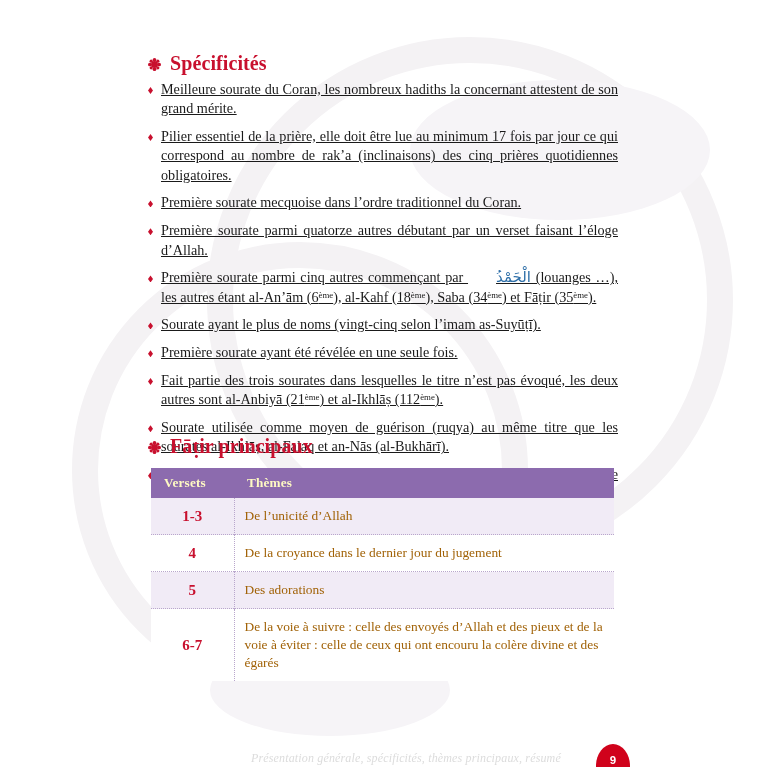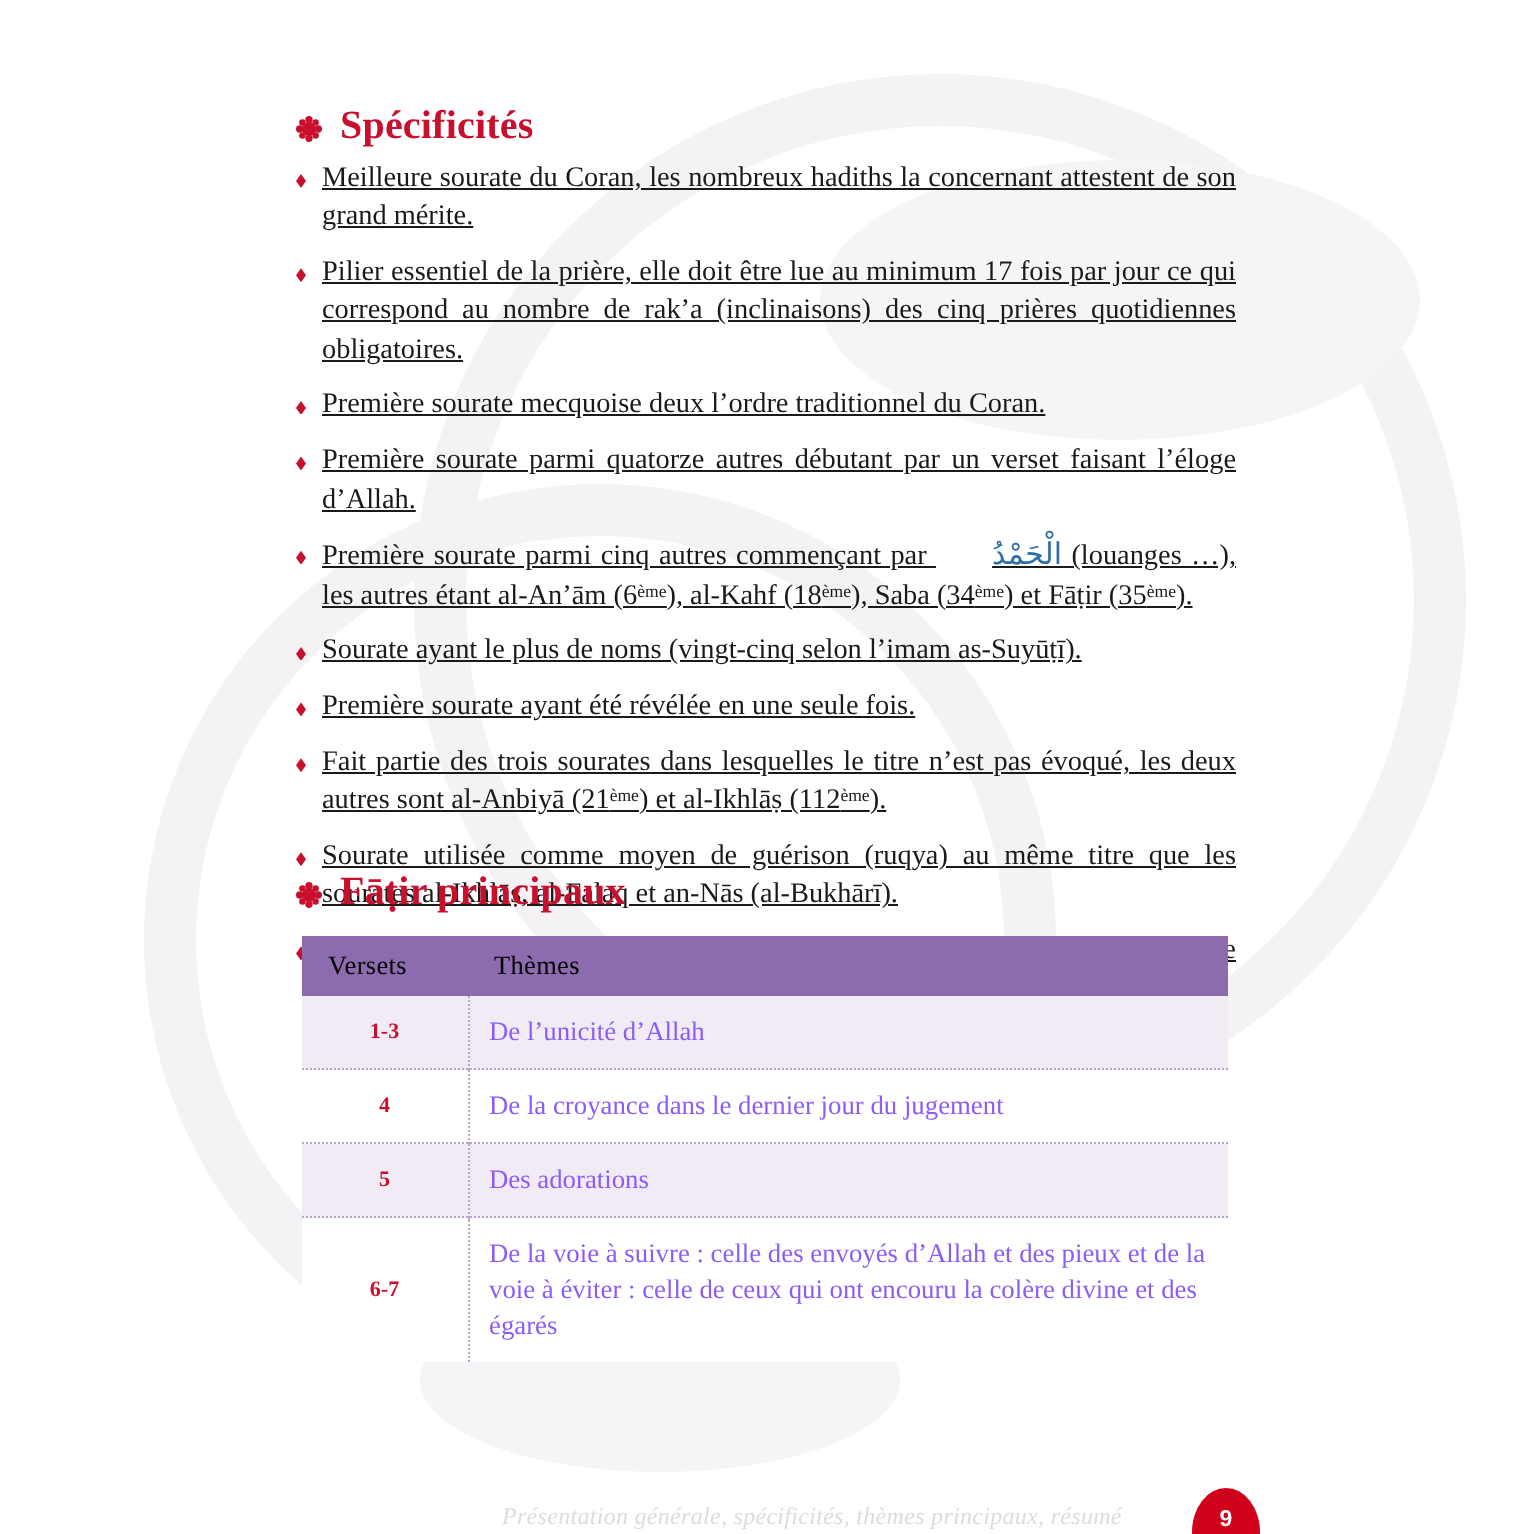--- a/index.html
+++ b/index.html
@@ -104,40 +104,40 @@
     position: absolute;
     left: 151px;
     top: 452px;
     width: 463px;
     border-collapse: collapse;
     font-size: 13.4px;
     table-layout: fixed;
   }
   .themes-table th {
     background: #8C6BAE;
-    color: #000000;
-    font-weight: normal;
+    color: #fef9c3;
+    font-weight: bold;
     font-size: 13.2px;
     text-align: left;
     padding: 7px 0 7px 13px;
     letter-spacing: 0.2px;
   }
   .themes-table th.col-versets { width: 70px; }
   .themes-table td {
     padding: 9px 8px 9px 10px;
     vertical-align: middle;
-    color: #8b5cf6;
+    color: #a16207;
     line-height: 18px;
     border-top: 1px dotted #B9A6CC;
   }
   .themes-table td.verset {
     text-align: center;
     color: #C8102E;
     font-weight: bold;
-    font-size: 11px;
+    font-size: 15px;
     padding-left: 0;
     padding-right: 0;
     border-right: 1px dotted #B9A6CC;
   }
   .themes-table tr.alt td {
     background: #F1EBF6;
   }
   .themes-table tr.plain td {
     background: #ffffff;
   }
@@ -213,21 +213,21 @@
           <circle cx="18.1" cy="18.1" r="3"></circle>
         </g>
       </svg>
     </span>
     <span>Spécificités</span>
   </div>
 
   <div class="bullets" id="bullet-list">
       <div class="bullet-item"><span class="bullet-mark"></span><span>Meilleure sourate du Coran, les nombreux hadiths la concernant attestent de son grand mérite.</span></div>
       <div class="bullet-item"><span class="bullet-mark"></span><span>Pilier essentiel de la prière, elle doit être lue au minimum 17 fois par jour ce qui correspond au nombre de rak’a (inclinaisons) des cinq prières quotidiennes obligatoires.</span></div>
-      <div class="bullet-item"><span class="bullet-mark"></span><span>Première sourate mecquoise deux l’ordre traditionnel du Coran.</span></div>
+      <div class="bullet-item"><span class="bullet-mark"></span><span>Première sourate mecquoise dans l’ordre traditionnel du Coran.</span></div>
       <div class="bullet-item"><span class="bullet-mark"></span><span>Première sourate parmi quatorze autres débutant par un verset faisant l’éloge d’Allah.</span></div>
       <div class="bullet-item"><span class="bullet-mark"></span><span>Première sourate parmi cinq autres commençant par </span><span class="ar">الْحَمْدُ</span><span> (louanges …), les autres étant al-An’ām (6</span><sup class="ord">ème</sup><span>), al-Kahf (18</span><sup class="ord">ème</sup><span>), Saba (34</span><sup class="ord">ème</sup><span>) et Fāṭir (35</span><sup class="ord">ème</sup><span>).</span></div>
       <div class="bullet-item"><span class="bullet-mark"></span><span>Sourate ayant le plus de noms (vingt-cinq selon l’imam as-Suyūṭī).</span></div>
       <div class="bullet-item"><span class="bullet-mark"></span><span>Première sourate ayant été révélée en une seule fois.</span></div>
       <div class="bullet-item"><span class="bullet-mark"></span><span>Fait partie des trois sourates dans lesquelles le titre n’est pas évoqué, les deux autres sont al-Anbiyā (21</span><sup class="ord">ème</sup><span>) et al-Ikhlāṣ (112</span><sup class="ord">ème</sup><span>).</span></div>
       <div class="bullet-item"><span class="bullet-mark"></span><span>Sourate utilisée comme moyen de guérison (ruqya) au même titre que les sourates al-Ikhlāṣ, al-Falaq et an-Nās (al-Bukhārī).</span></div>
       <div class="bullet-item"><span class="bullet-mark"></span><span>Seule sourate dont l’un de ses autres noms est évoqué au sein d’une autre sourate : al-Ḥijr « </span><span class="quote-blue">Nous t’avons accordé sept des versets répétés...</span><span> » (V.87)</span></div>
     </div>
 
   <div class="section-heading" style="left:148px; top:419px;">

